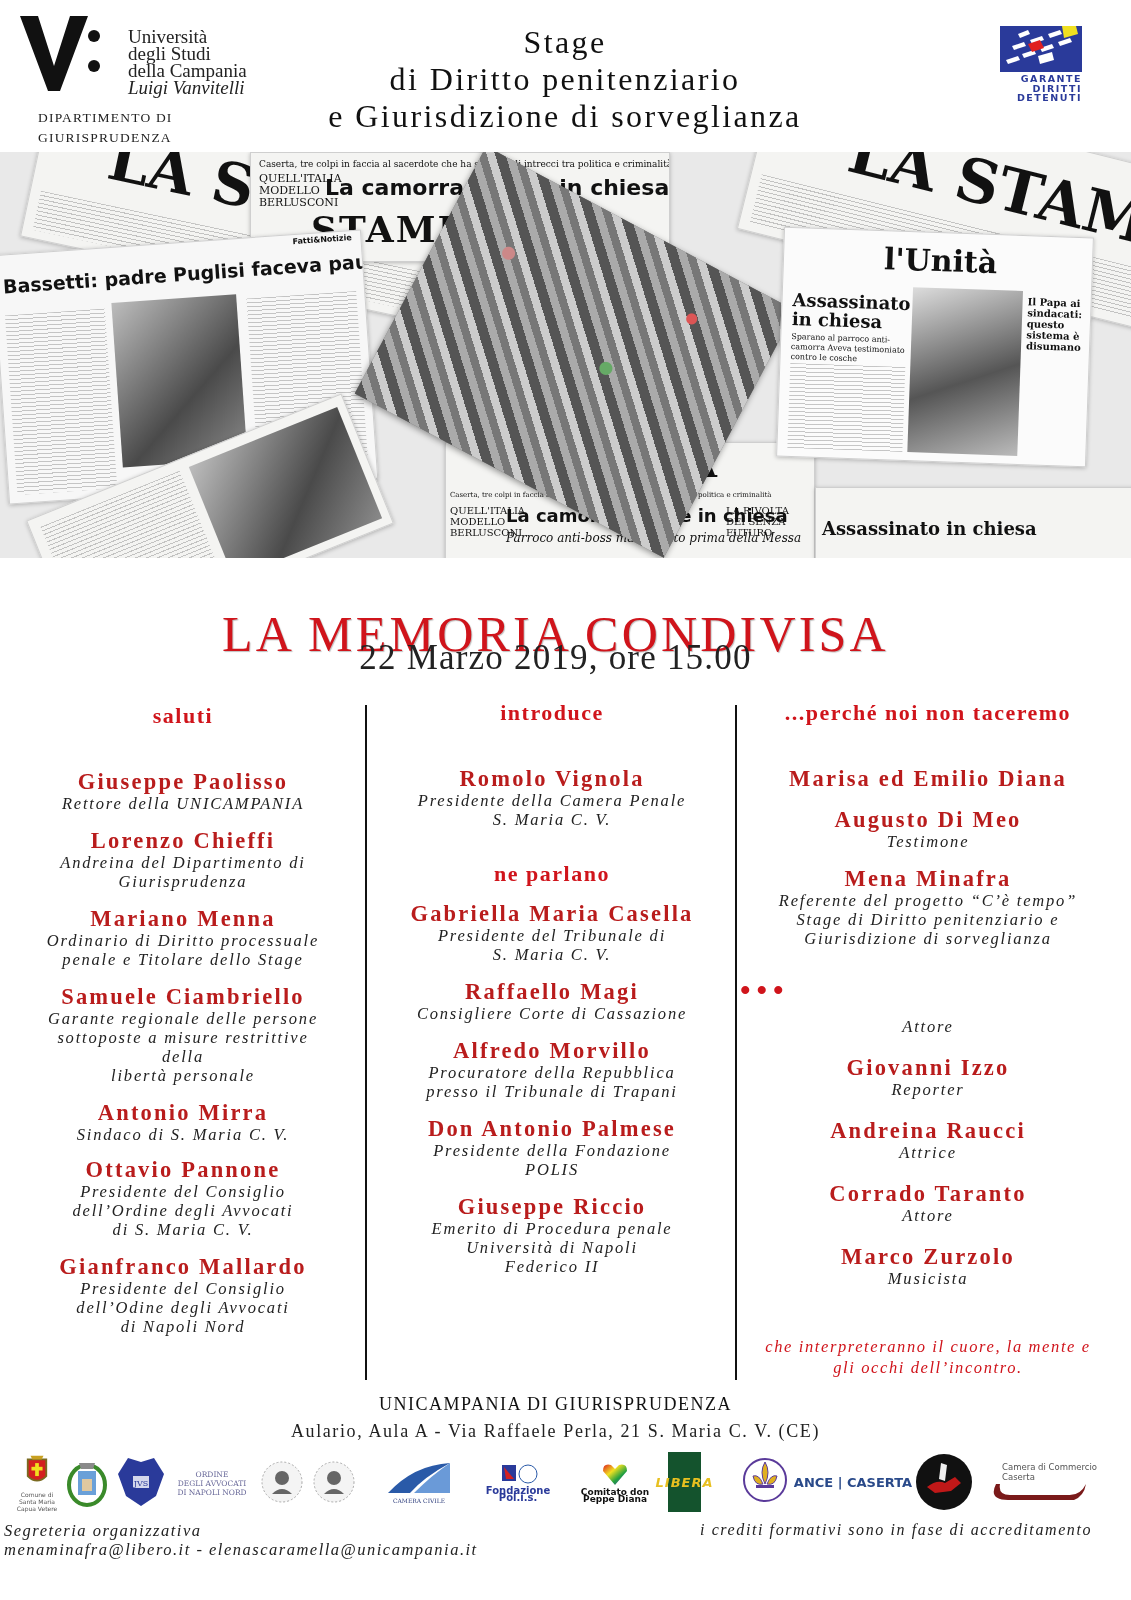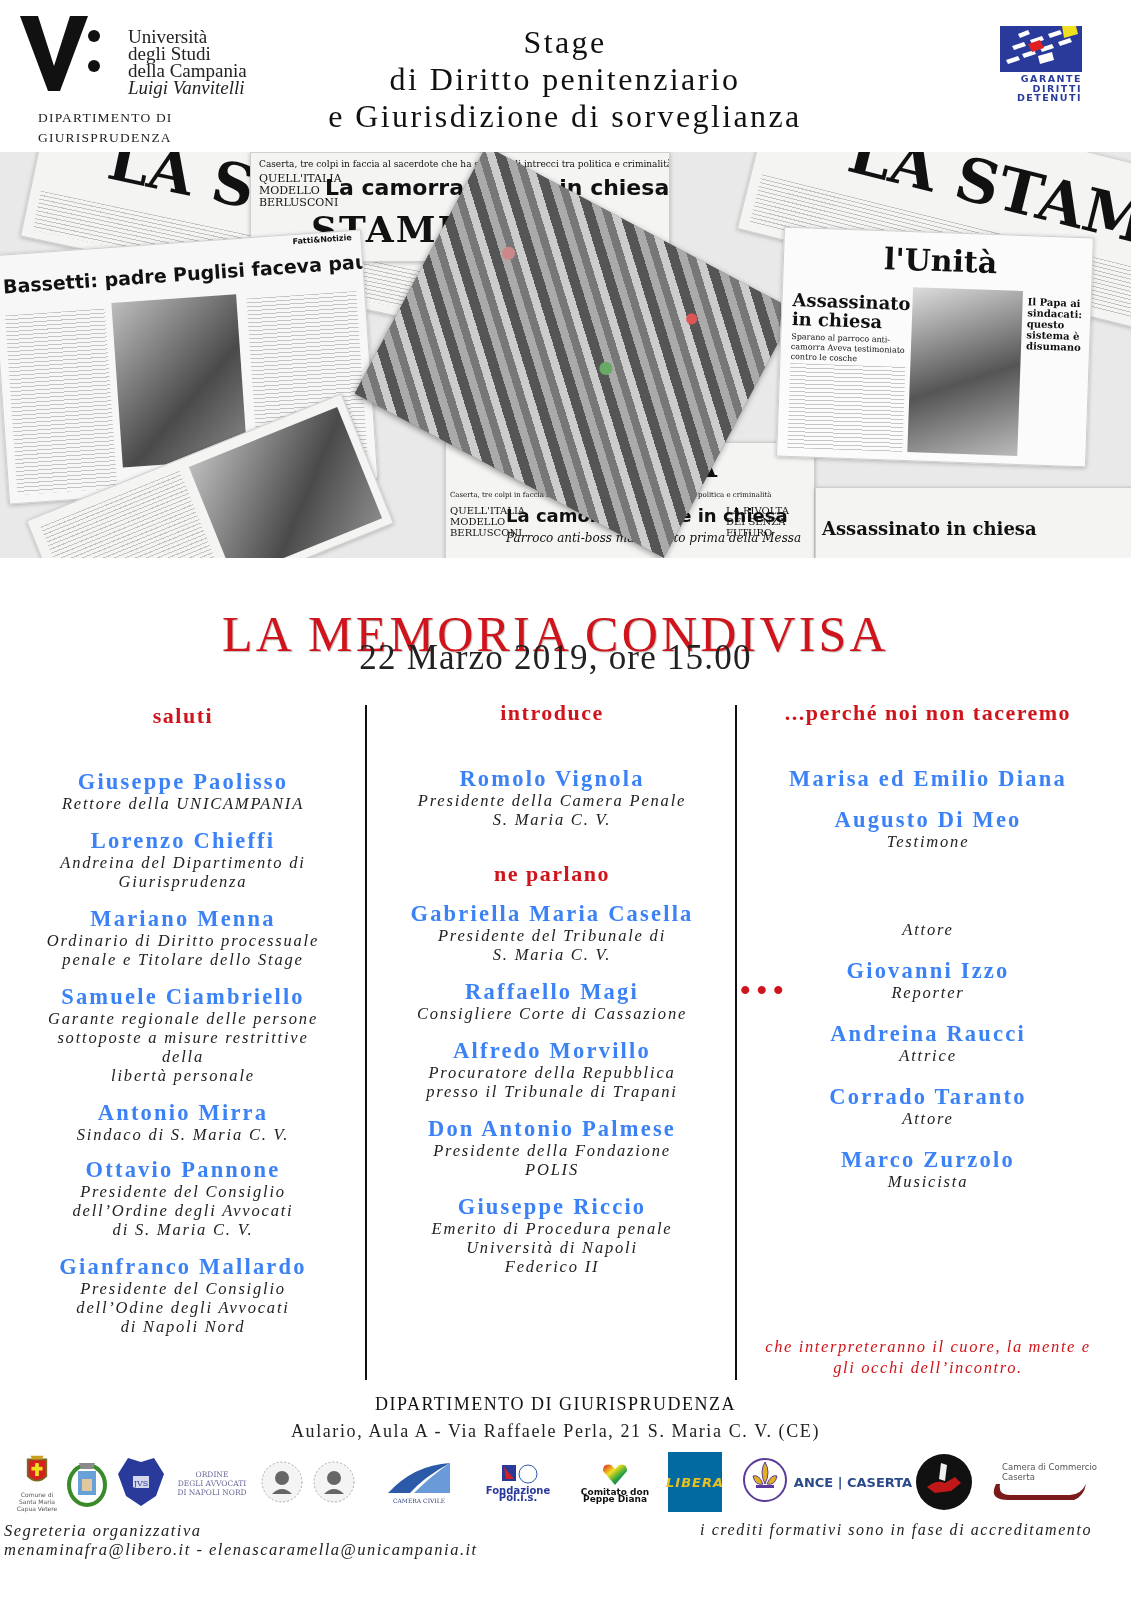--- a/index.html
+++ b/index.html
@@ -42,21 +42,21 @@
   .col { position: absolute; top: 700px; text-align: center; }
   .col-1 { left: 0; width: 366px; }
   .col-2 { left: 368px; width: 368px; }
   .col-3 { left: 738px; width: 380px; }
   .divider { position: absolute; top: 705px; width: 2px; height: 675px; background: #111; }
   .div-1 { left: 365px; }
   .div-2 { left: 735px; }
 
   .sec { font-size: 22px; font-weight: bold; color: #d0141b; letter-spacing: 1.5px; }
   .person { margin-top: 0; }
-  .pname { font-size: 22.5px; font-weight: bold; letter-spacing: 2.2px; line-height: 25px; color: #3b82f6; }
+  .pname { font-size: 22.5px; font-weight: bold; letter-spacing: 2.2px; line-height: 25px; color: #b91c1c; }
   .prole { font-size: 16.5px; font-style: italic; letter-spacing: 1.8px; line-height: 19px; color: #222; white-space: pre-line; }
 
   .dots { position: absolute; left: 740px; top: 980px; font-size: 30px; line-height: 20px; color: #d0141b; letter-spacing: 6px; font-weight: bold; }
   .closing { position: absolute; left: 738px; top: 1336px; width: 380px; text-align: center; font-size: 16.5px; font-style: italic; color: #d0141b; letter-spacing: 1.6px; line-height: 21px; }
 
   
   .footer-dept { position: absolute; left: 0; top: 1394px; width: 1111px; text-align: center; font-size: 18px; letter-spacing: 1.5px; color: #111; }
   .footer-addr { position: absolute; left: 0; top: 1421px; width: 1111px; text-align: center; font-size: 18px; letter-spacing: 1.6px; color: #222; }
 
   .logos { position: absolute; left: 0; top: 1452px; width: 1131px; height: 62px; }
@@ -259,20 +259,26 @@
 
 <div class="col col-3">
   <div class="sec">...perché noi non taceremo</div>
   <div class="person" style="margin-top:40px;">
     <div class="pname">Marisa ed Emilio Diana</div>
   </div>
   <div class="person" style="margin-top:16px;">
     <div class="pname">Augusto Di Meo</div>
     <div class="prole">Testimone</div>
   </div>
+  <div class="person" style="margin-top:15px;">
+    <div class="pname">Mena Minafra</div>
+    <div class="prole">Referente del progetto “C’è tempo”
+Stage di Diritto penitenziario e
+Giurisdizione di sorveglianza</div>
+  </div>
   <div class="person" style="margin-top:69px;">
     <div class="prole">Attore</div>
   </div>
   <div class="person" style="margin-top:19px;">
     <div class="pname">Giovanni Izzo</div>
     <div class="prole">Reporter</div>
   </div>
   <div class="person" style="margin-top:19px;">
     <div class="pname">Andreina Raucci</div>
     <div class="prole">Attrice</div>
@@ -283,21 +289,21 @@
   </div>
   <div class="person" style="margin-top:19px;">
     <div class="pname">Marco Zurzolo</div>
     <div class="prole">Musicista</div>
   </div>
 </div>
 <div class="dots">•••</div>
 <div class="closing" style="white-space:pre-line;">che interpreteranno il cuore, la mente e
 gli occhi dell’incontro.</div>
 
-<div class="footer-dept">DIPARTIMENTO DI GIURISPRUDENZA</div>
+<div class="footer-dept">UNICAMPANIA DI GIURISPRUDENZA</div>
 <div class="footer-addr">Aulario, Aula A - Via Raffaele Perla, 21 S. Maria C. V. (CE)</div>
 
 <div class="logos">
   <div class="lg" style="left:12px; width:50px;">
     <svg width="30" height="40" viewBox="0 0 30 40">
       <path d="M5 8 L25 8 L25 26 Q15 36 5 26 Z" fill="#d42020" stroke="#7a6a20" stroke-width="2"></path>
       <rect x="13" y="12" width="4" height="14" fill="#f0e020"></rect>
       <rect x="9" y="16" width="12" height="4" fill="#f0e020"></rect>
       <path d="M8 4 L22 4 L20 8 L10 8 Z" fill="#c8a020"></path>
     </svg>
@@ -358,21 +364,21 @@
           <linearGradient id="rb" x1="0" y1="0" x2="1" y2="1">
             <stop offset="0" stop-color="#e02020"></stop>
             <stop offset="0.35" stop-color="#f0e020"></stop>
             <stop offset="0.65" stop-color="#20a040"></stop>
             <stop offset="1" stop-color="#6030c0"></stop>
           </linearGradient>
         </defs>
     </svg>
     <div class="cap" style="font-size:9px; font-weight:bold; color:#111;">Comitato don Peppe Diana</div>
   </div>
-  <div class="lg" style="left:668px; width:54px; background:#0369a1;">
+  <div class="lg" style="left:668px; width:33px; background:#14532d;">
     <div style="font-family:'DejaVu Sans',sans-serif; font-weight:bold; font-style:italic; font-size:13px; color:#e8c020; letter-spacing:1px;">LIBERA</div>
   </div>
   <div class="lg" style="left:740px; width:50px;">
     <svg width="48" height="52" viewBox="0 0 48 52">
       <circle cx="24" cy="24" r="21" fill="#ffffff" stroke="#5a3a9a" stroke-width="2"></circle>
       <path d="M24 6 Q30 16 24 28 Q18 16 24 6 Z" fill="#e0b020" stroke="#5a3a9a"></path>
       <path d="M12 20 Q18 18 22 28 Q14 30 12 20 Z" fill="#e0b020" stroke="#5a3a9a"></path>
       <path d="M36 20 Q30 18 26 28 Q34 30 36 20 Z" fill="#e0b020" stroke="#5a3a9a"></path>
       <rect x="15" y="29" width="18" height="3" fill="#5a3a9a"></rect>
     </svg>

